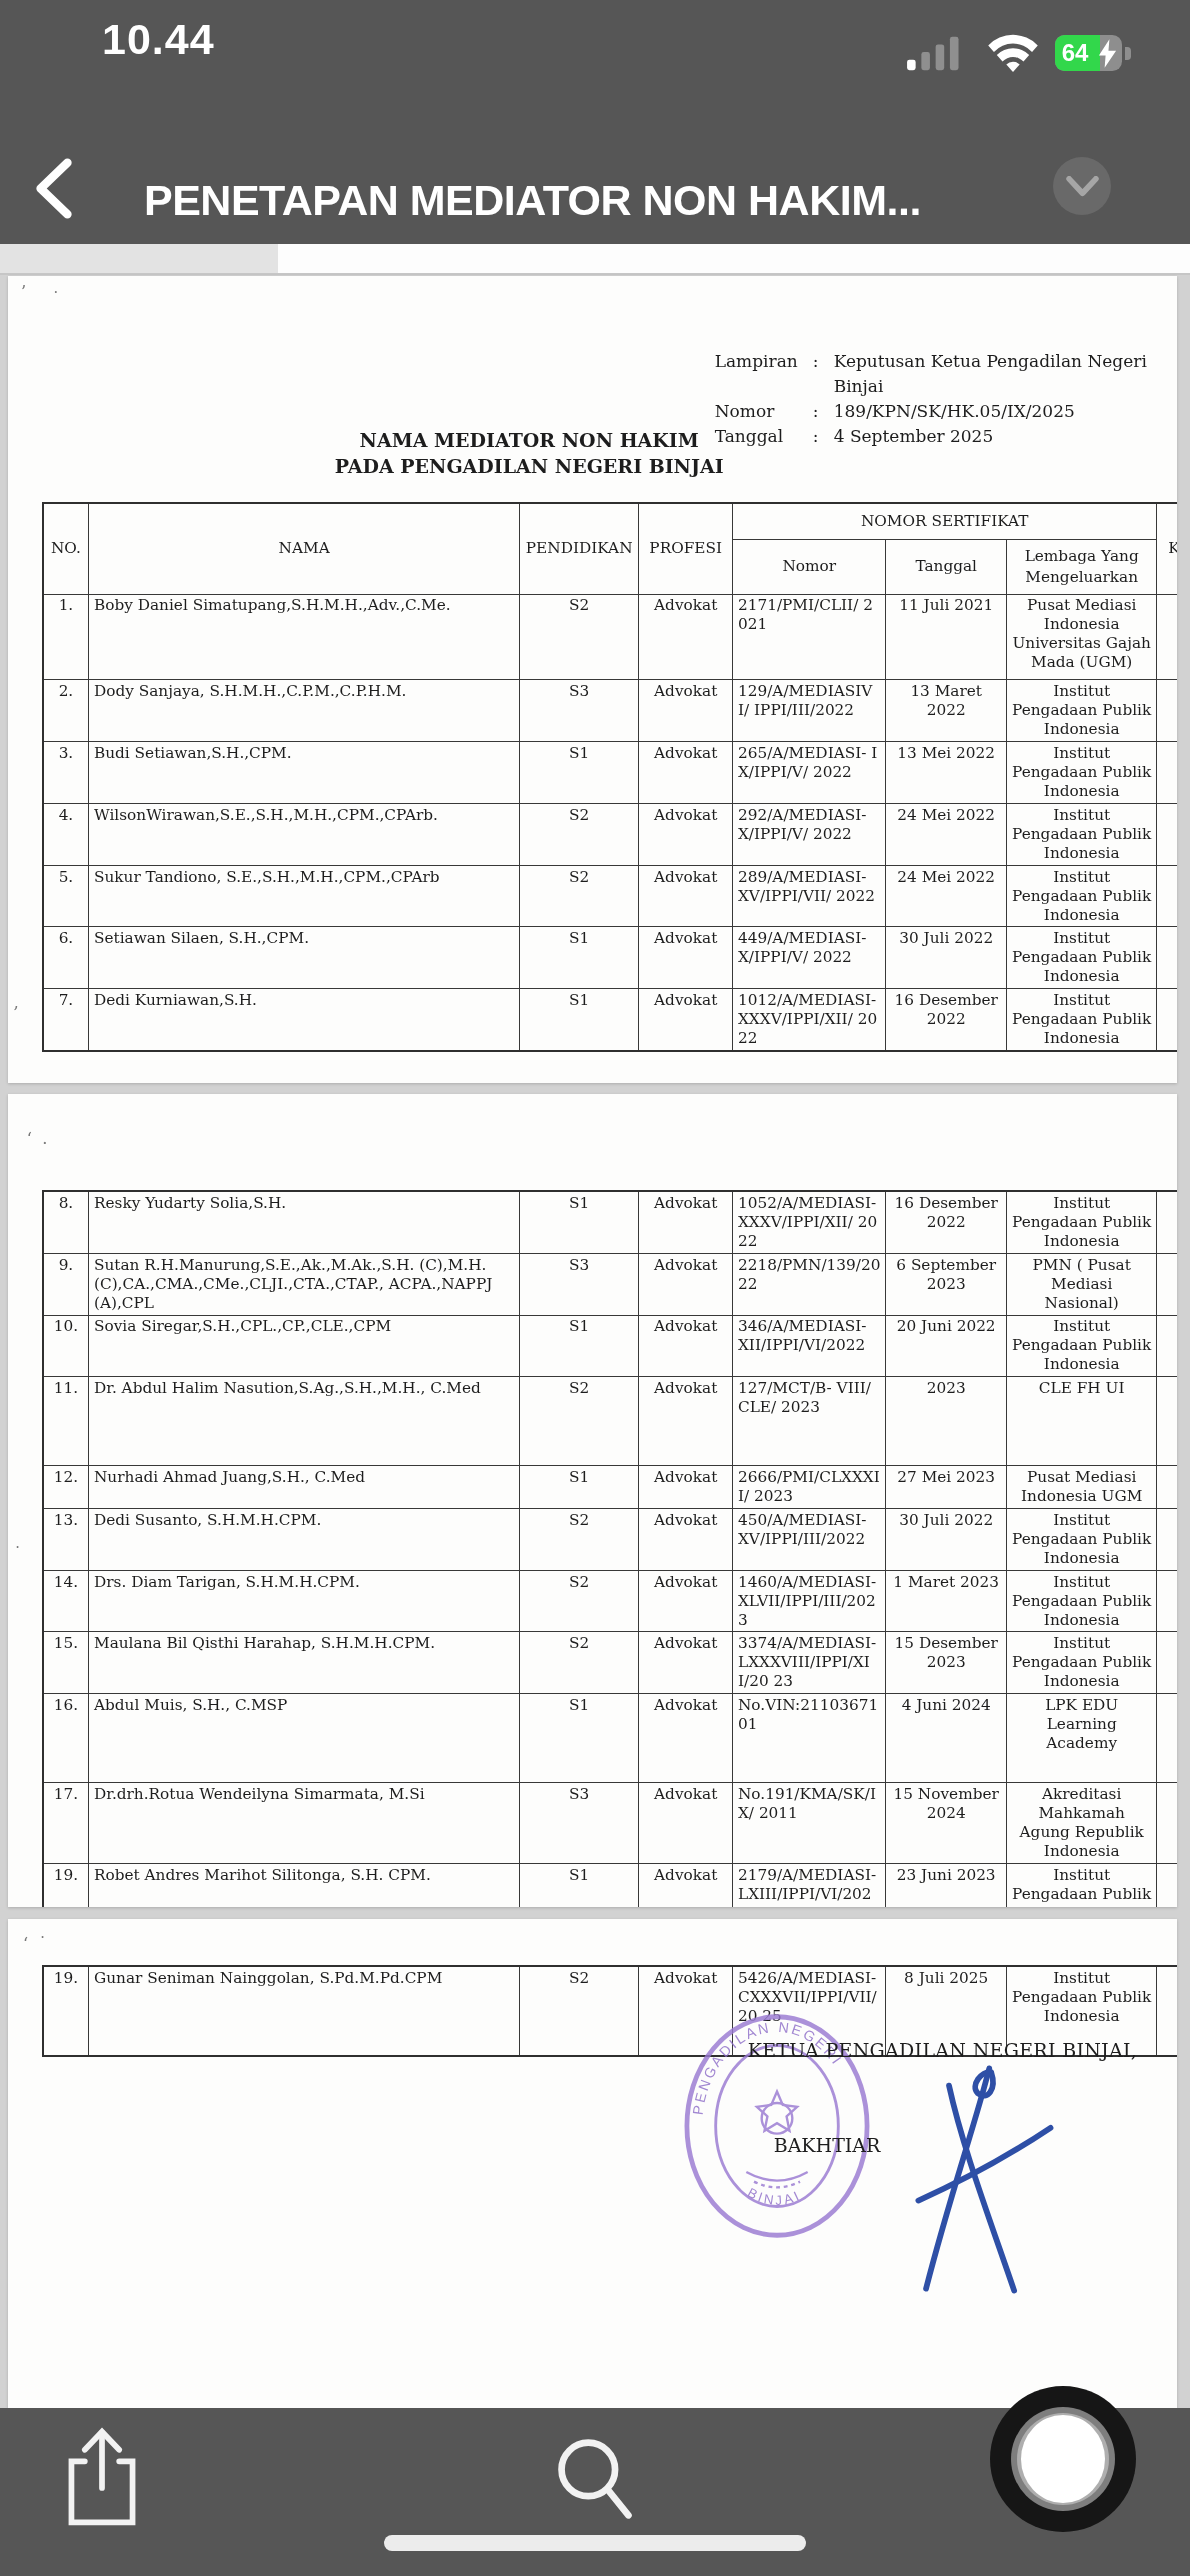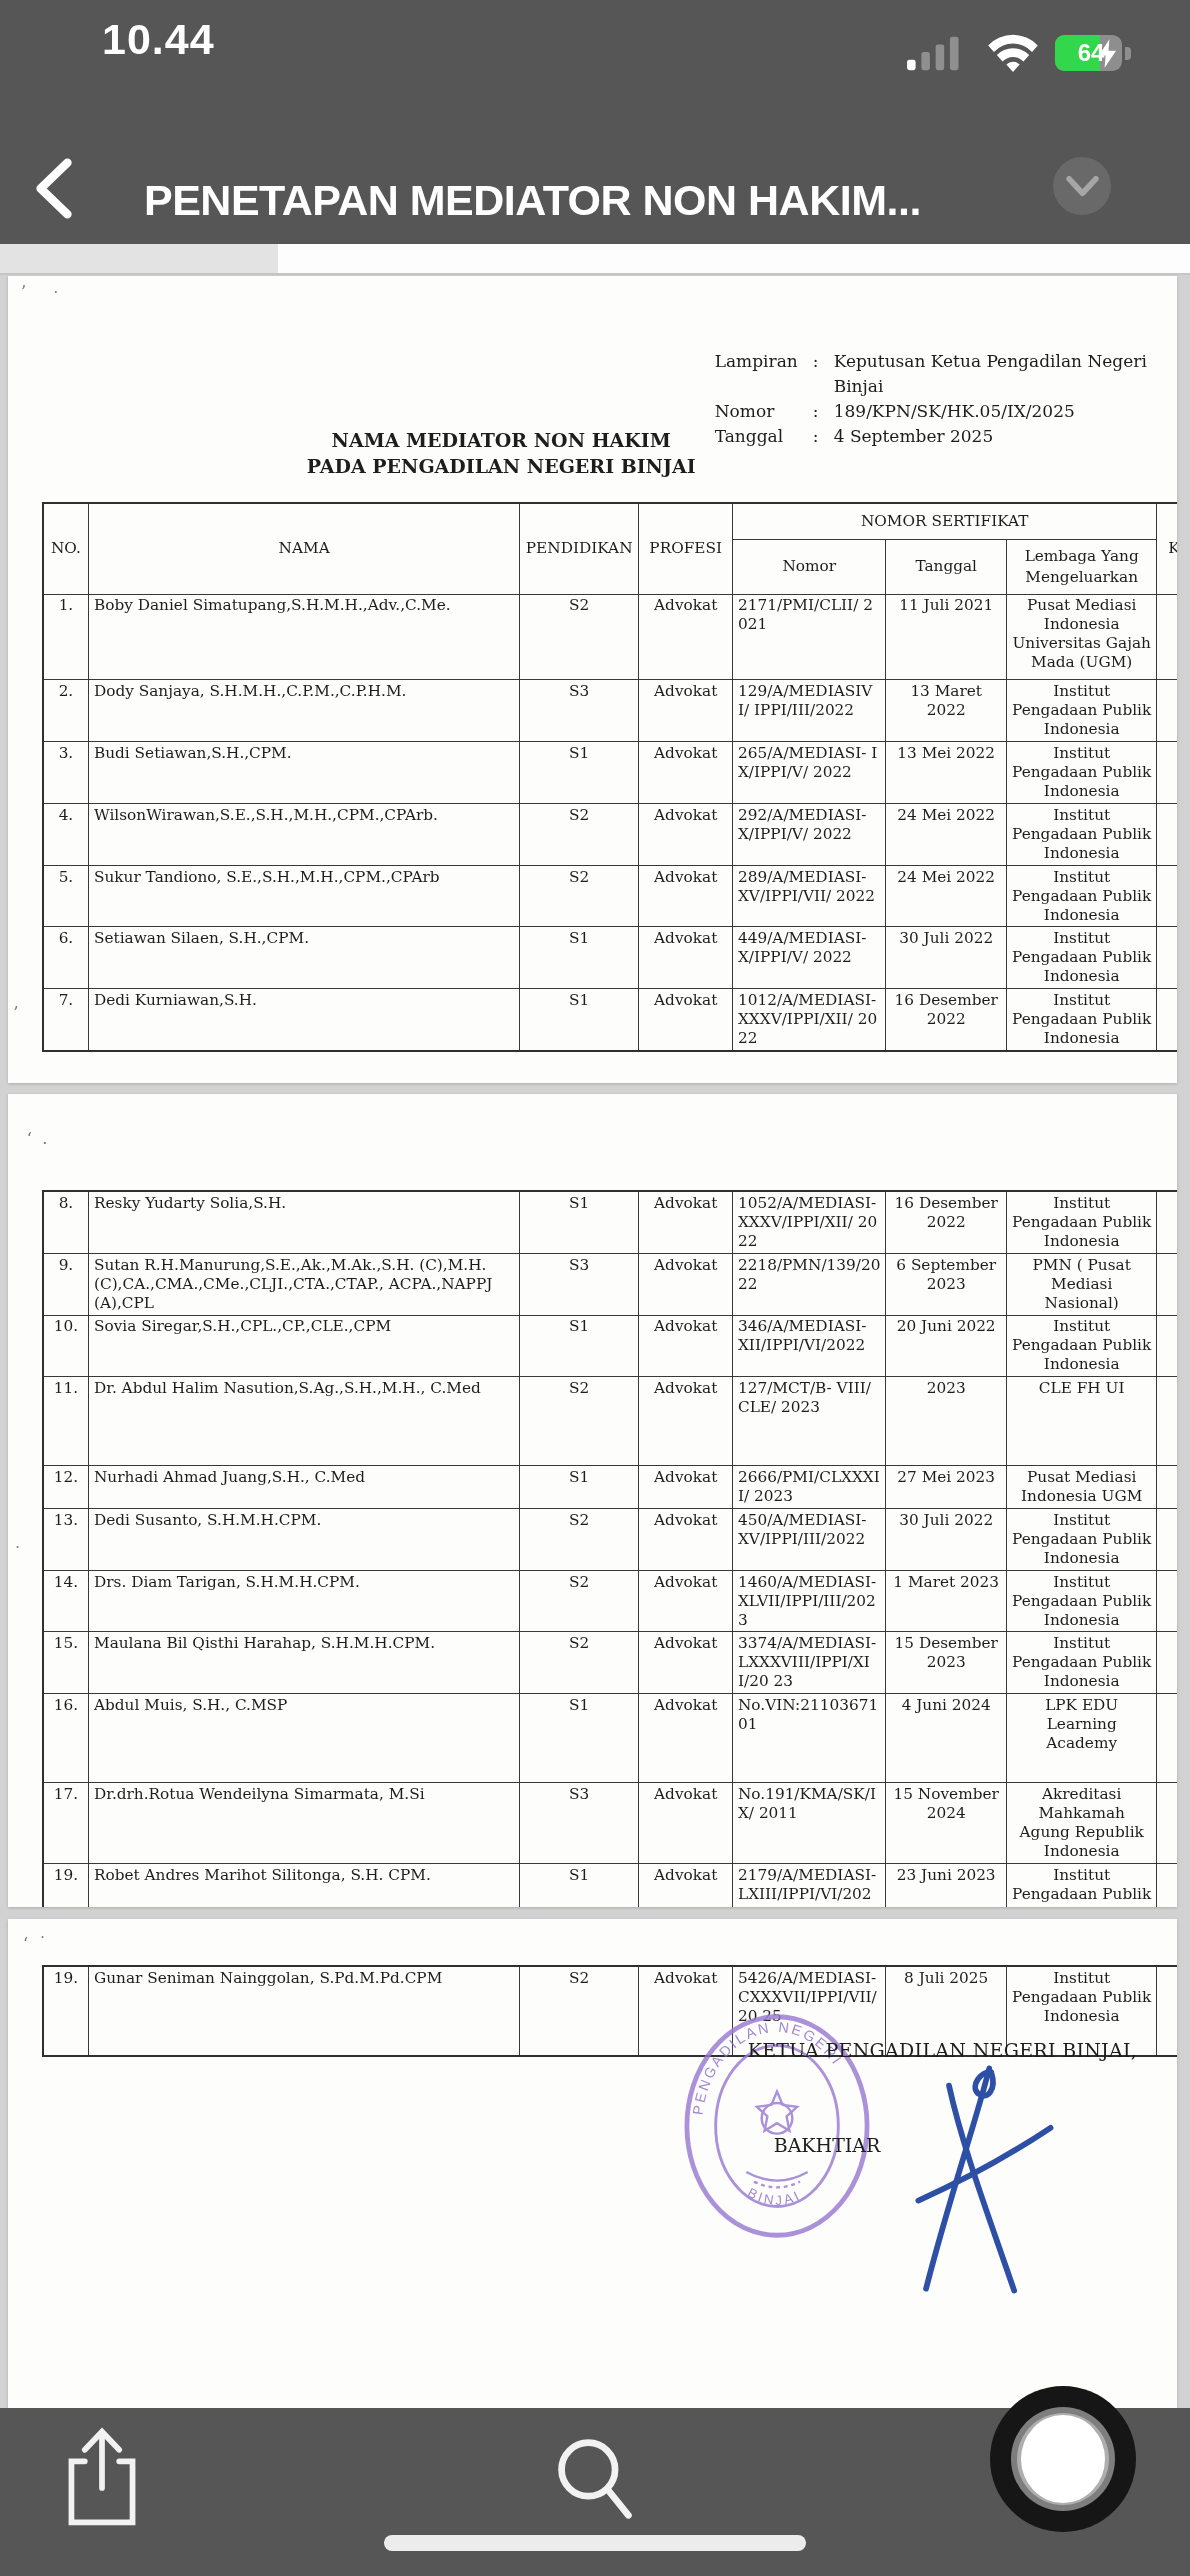--- a/index.html
+++ b/index.html
@@ -8,41 +8,41 @@
     background:#565656;font-family:"Liberation Sans",sans-serif;
     -webkit-font-smoothing:antialiased;
   }
   
   .topbar{position:absolute;top:0;left:0;width:1190px;height:244px;background:#565656;z-index:5;}
   .time{position:absolute;left:102px;top:15.3px;font-size:43px;font-weight:700;color:#fff;letter-spacing:1px;}
   .status-icons{position:absolute;right:58px;top:33px;display:flex;align-items:center;gap:15.3px;}
   .battery{position:relative;width:77px;height:36px;}
   .batt-body{position:absolute;left:0;top:0;width:67px;height:36px;border-radius:9.6px;background:#8e8e8e;overflow:hidden;}
   .batt-fill{position:absolute;left:0;top:0;bottom:0;width:45px;background:#32d74b;}
-  .batt-num{position:absolute;left:6.7px;top:49%;transform:translateY(-50%);font-size:24px;font-weight:700;color:#fff;z-index:2;margin-left:16px;}
+  .batt-num{position:absolute;left:6.7px;top:49%;transform:translateY(-50%);font-size:24px;font-weight:700;color:#fff;z-index:2;}
   .batt-nub{position:absolute;left:70px;top:11.5px;width:5.8px;height:13.4px;border-radius:0 3.8px 3.8px 0;background:#8e8e8e;}
   .nav-back{position:absolute;left:33px;top:157px;width:42px;height:63px;cursor:pointer;}
   .nav-title{position:absolute;left:144px;top:176px;width:891px;font-size:43px;font-weight:700;color:#fff;white-space:nowrap;overflow:hidden;letter-spacing:-0.5px;}
   .nav-collapse{position:absolute;right:79px;top:157px;width:58px;height:58px;border-radius:50%;background:#696969;display:flex;align-items:center;justify-content:center;cursor:pointer;}
   
   .content{position:absolute;top:244px;left:0;width:1190px;height:2164px;background:#d2d2d2;overflow:hidden;}
   .edge-strip{position:absolute;top:0;left:0;width:1190px;height:29px;background:#fdfdfd;border-bottom:2.9px solid #c6c6c6;}
   .edge-strip .left-part{position:absolute;left:0;top:0;width:278px;height:100%;background:#e3e3e3;}
   .page{position:absolute;left:7.7px;width:1169px;background:#fdfdfc;overflow:hidden;box-shadow:0 1px 2.9px rgba(0,0,0,.18);}
   .page1{top:32px;height:807px;}
   .page2{top:850px;height:813px;}
   .page3{top:1675px;height:489px;}
   .mark{position:absolute;color:#777;font-size:16.3px;font-family:"DejaVu Serif",serif;}
   
   .doc{color:#1d1d1d;font-family:"DejaVu Serif",serif;}
   .lampiran{position:absolute;left:707px;top:73px;font-size:17px;line-height:25px;}
   .lamp-row{display:flex;}
   .lamp-label{width:98px;flex:0 0 98px;}
   .lamp-colon{width:21px;flex:0 0 21px;}
-  .doc-title{position:absolute;left:0;top:151px;width:987px;text-align:center;font-size:19px;font-weight:700;line-height:26px;}
+  .doc-title{position:absolute;left:0;top:151px;width:987px;text-align:center;font-size:19px;font-weight:700;line-height:26px;padding-left:28px;}
   table.doc-table{position:absolute;left:34px;border-collapse:collapse;table-layout:fixed;width:1148px;font-size:15.3px;line-height:19px;color:#1d1d1d;font-family:"DejaVu Serif",serif;}
   .t1{top:226px;}.t2{top:96px;}.t3{top:46px;}
   .doc-table td,.doc-table th{border:1.9px solid #383838;padding:1.9px 4.8px;vertical-align:top;overflow:hidden;}
   .doc-table{border:2.9px solid #2f2f2f;}
   .doc-table th{font-weight:400;text-align:center;vertical-align:middle;line-height:21px;}
   .hrow1 th{height:31px;}
   .hrow2 th{height:50px;}
   td.c-no,td.c-pend,td.c-prof,td.c-lem{text-align:center;}
   td.c-tgl{text-align:center;}
   td.c-nomor{word-break:break-all;}

